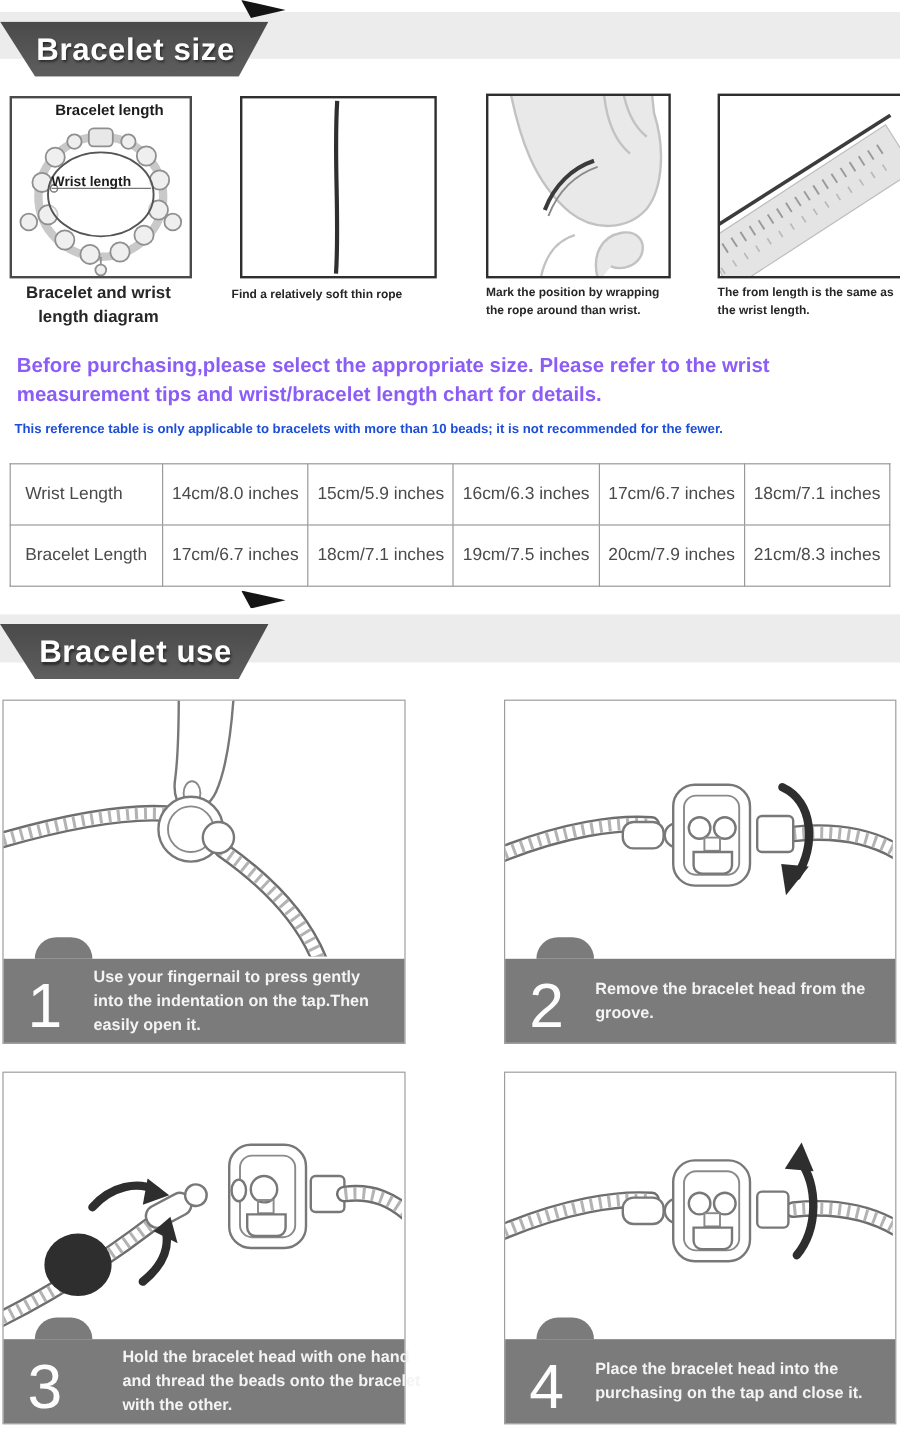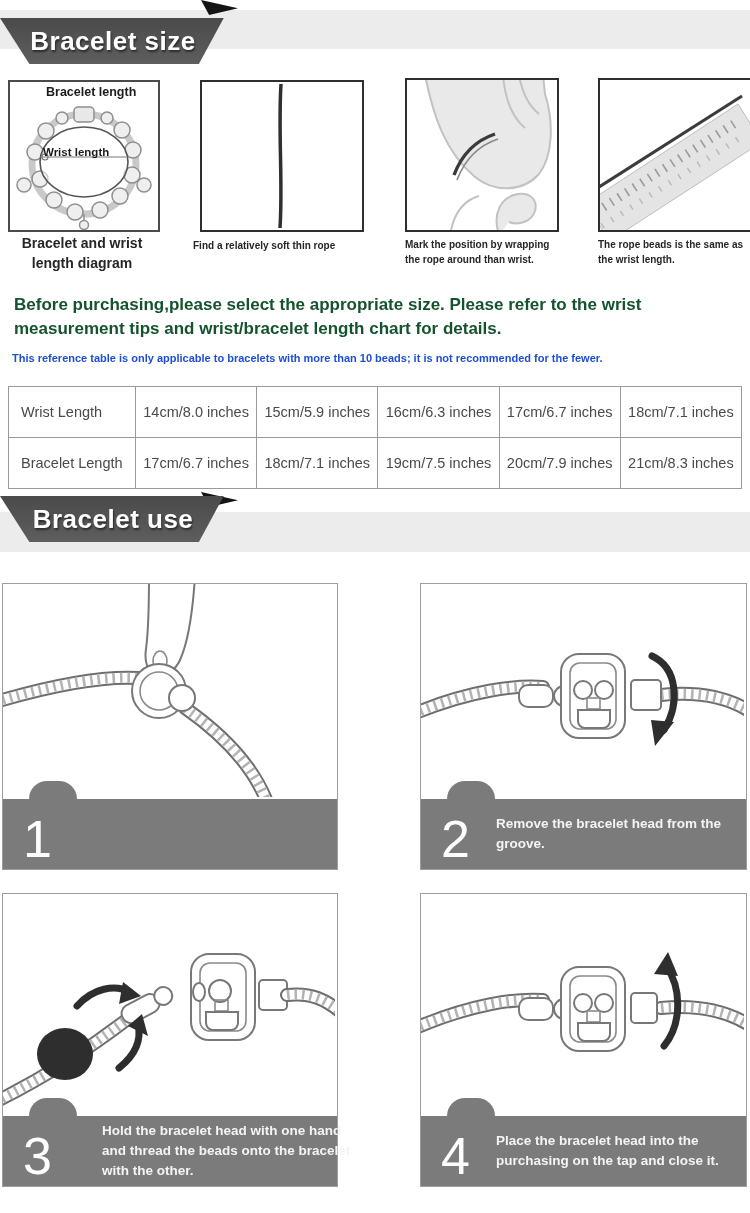--- a/index.html
+++ b/index.html
@@ -17,21 +17,21 @@
   .ribbon span{color:#fff;font-size:26px;font-weight:800;letter-spacing:.5px;
                text-shadow:1px 2px 2px rgba(0,0,0,.5);}
 
   
   .tipbox{position:absolute;background:#fff;border:2px solid #3a3a3a;}
   .tipbox svg{display:block;}
   .tipcap{position:absolute;font-size:10px;font-weight:700;color:#262626;line-height:1.45;}
   .diagram-label{position:absolute;font-weight:700;color:#1c1c1c;}
 
   .intro{position:absolute;left:14px;top:293px;width:728px;font-size:17px;
-         font-weight:700;color:#14532d;line-height:1.4;}
+         font-weight:700;color:#8b5cf6;line-height:1.4;}
   .note{position:absolute;left:12px;top:352px;width:738px;font-size:11px;
         font-weight:700;color:#1d4ed8;white-space:nowrap;}
 
   table.size{position:absolute;left:8px;top:386px;width:734px;border-collapse:collapse;}
   table.size td{border:1px solid #9a9a9a;height:48px;font-size:14.5px;color:#4a4a4a;
                 text-align:center;background:#fff;}
   table.size td.rowhead{text-align:left;padding-left:12px;width:113px;}
 
   
   .panel{position:absolute;background:#fff;border:1px solid #9e9e9e;}
@@ -116,21 +116,21 @@
   <div class="tipcap" style="left:405px;top:238px;width:158px;">Mark the position by wrapping the rope around than wrist.</div>
 
   <div class="tipbox" style="left:598px;top:78px;width:150px;height:150px;border-color:#2e2e2e;">
     <svg width="150" height="150" viewBox="0 0 150 150">
       <polygon points="-12,122 138,24 162,62 8,162" fill="#e4e4e4" stroke="#bdbdbd" stroke-width="1"></polygon>
       <line x1="-12" y1="114" x2="142" y2="16" stroke="#3c3c3c" stroke-width="3"></line>
       <line x1="-4" y1="132" x2="140" y2="40" stroke="#9a9a9a" stroke-width="9" stroke-dasharray="1.6 7.4"></line>
       <line x1="2" y1="146" x2="146" y2="54" stroke="#b9b9b9" stroke-width="6" stroke-dasharray="1.4 10"></line>
     </svg>
   </div>
-  <div class="tipcap" style="left:598px;top:238px;width:152px;">The rope beads is the same as the wrist length.</div>
+  <div class="tipcap" style="left:598px;top:238px;width:152px;">The from length is the same as the wrist length.</div>
 
   <div class="intro">Before purchasing,please select the appropriate size. Please refer to the wrist measurement tips and wrist/bracelet length chart for details.</div>
   <div class="note">This reference table is only applicable to bracelets with more than 10 beads; it is not recommended for the fewer.</div>
 
   <table class="size">
     <tbody>
         <tr>
       <td class="rowhead">Wrist Length</td>
       <td>14cm/8.0 inches</td>
       <td>15cm/5.9 inches</td>
@@ -144,41 +144,42 @@
       <td>18cm/7.1 inches</td>
       <td>19cm/7.5 inches</td>
       <td>20cm/7.9 inches</td>
       <td>21cm/8.3 inches</td>
     </tr>
   </tbody>
     </table>
 
   <div class="strip" style="top:512px;height:40px;"></div>
   <div class="ribbon-tip" style="left:201px;top:492px;"></div>
-  <div class="ribbon" style="top:496px;">
+  <div class="ribbon" style="top:520px;">
     <span>Bracelet use</span>
   </div>
 
   <div class="panel" style="left:2px;top:583px;width:334px;height:285px;">
     <svg width="332" height="213" viewBox="0 0 332 213">
       <path class="tube-o" d="M-8,118 C60,98 104,92 136,94"></path>
       <path class="tube-i" d="M-8,118 C60,98 104,92 136,94"></path>
       <path class="tube-c" d="M-8,118 C60,98 104,92 136,94"></path>
       <path class="tube-o" d="M182,124 C222,152 250,182 264,218"></path>
       <path class="tube-i" d="M182,124 C222,152 250,182 264,218"></path>
       <path class="tube-c" d="M182,124 C222,152 250,182 264,218"></path>
       <path class="ln" d="M146,-8 L192,-8 C190,24 186,56 177,76 C172,87 162,93 153,91 C145,89 141,78 143,65 C146,42 146,16 146,-8 Z"></path>
       <ellipse class="lnthin" cx="157" cy="77" rx="7" ry="10" fill="#fff"></ellipse>
       <circle class="ln" cx="156" cy="107" r="27"></circle>
       <circle class="lnthin" cx="156" cy="107" r="19" fill="#fff"></circle>
       <circle class="ln" cx="179" cy="114" r="13"></circle>
     </svg>
     <div class="bump"></div>
     <div class="stepbar">
       <div class="stepnum">1</div>
+      <div class="steptext" style="width:250px;">Use your fingernail to press gently into the indentation on the tap.Then easily open it.</div>
     </div>
   </div>
 
   <div class="panel" style="left:420px;top:583px;width:325px;height:285px;">
     <svg width="323" height="213" viewBox="0 0 323 213">
       <path class="tube-o" d="M-8,130 C50,106 95,101 122,103"></path>
       <path class="tube-i" d="M-8,130 C50,106 95,101 122,103"></path>
       <path class="tube-c" d="M-8,130 C50,106 95,101 122,103"></path>
       <path class="tube-o" d="M240,111 C278,107 308,114 330,128"></path>
       <path class="tube-i" d="M240,111 C278,107 308,114 330,128"></path>

